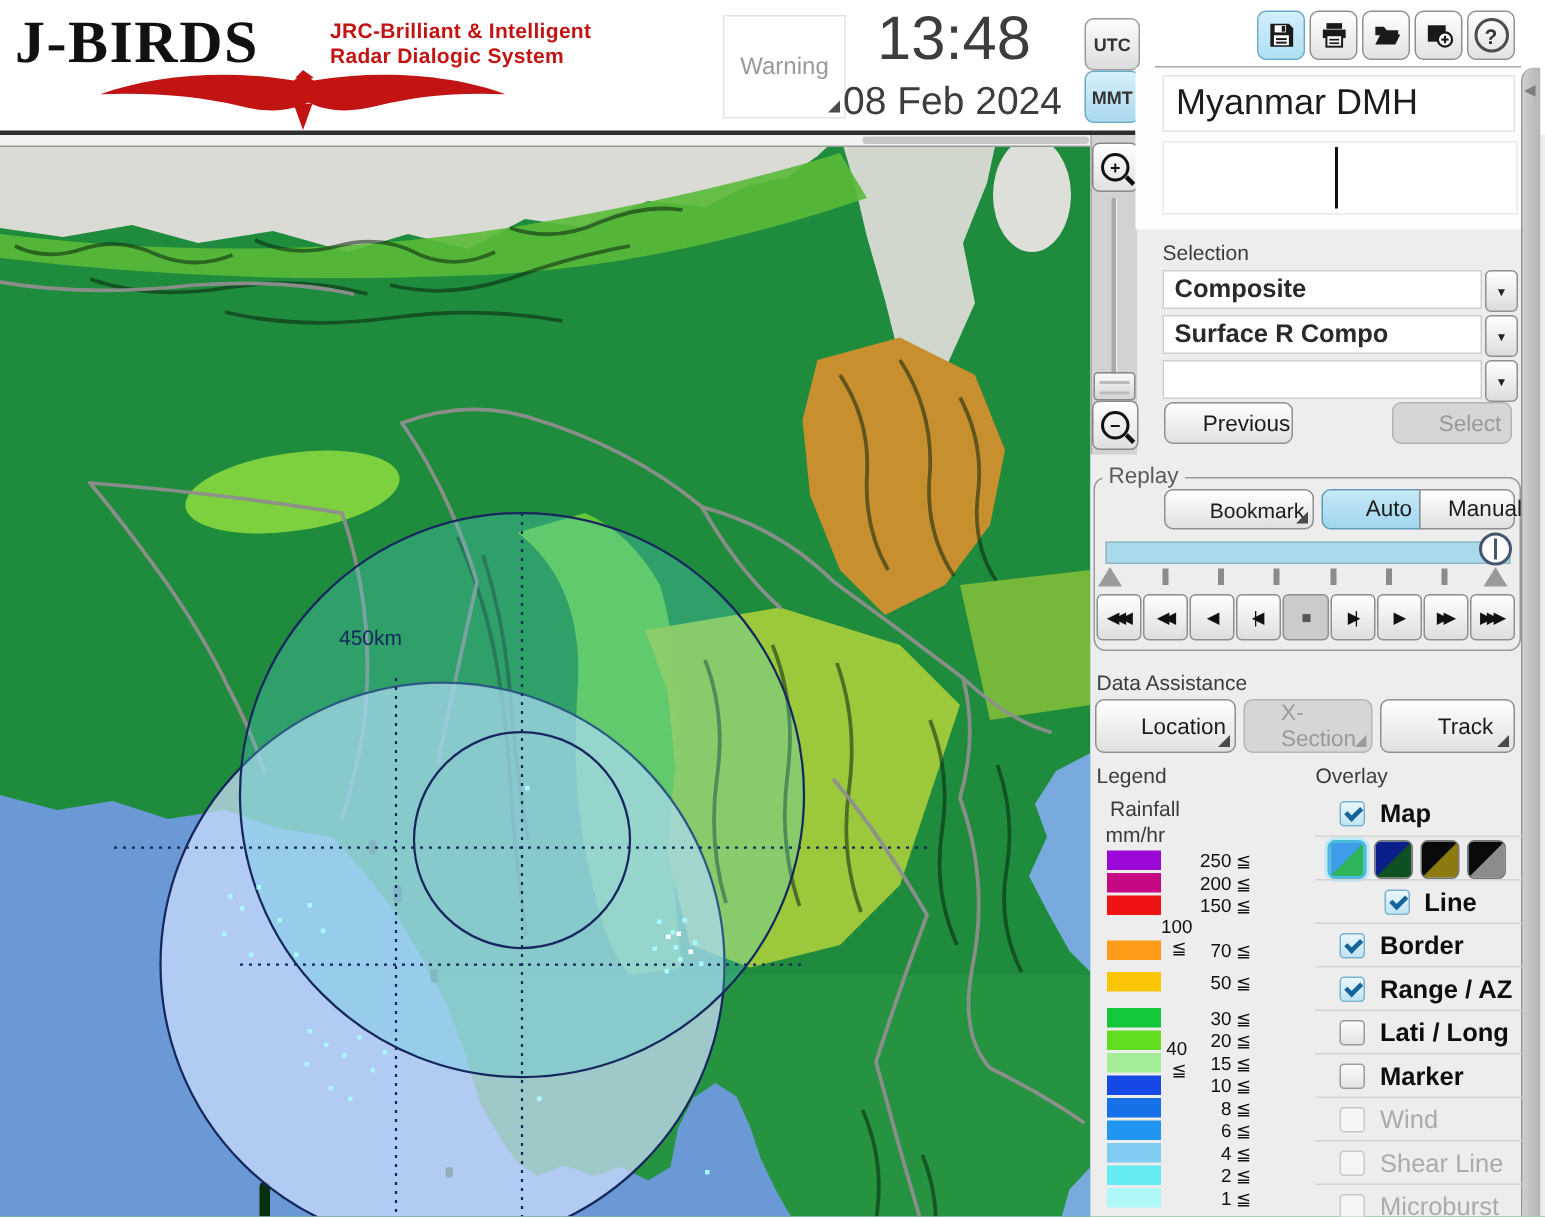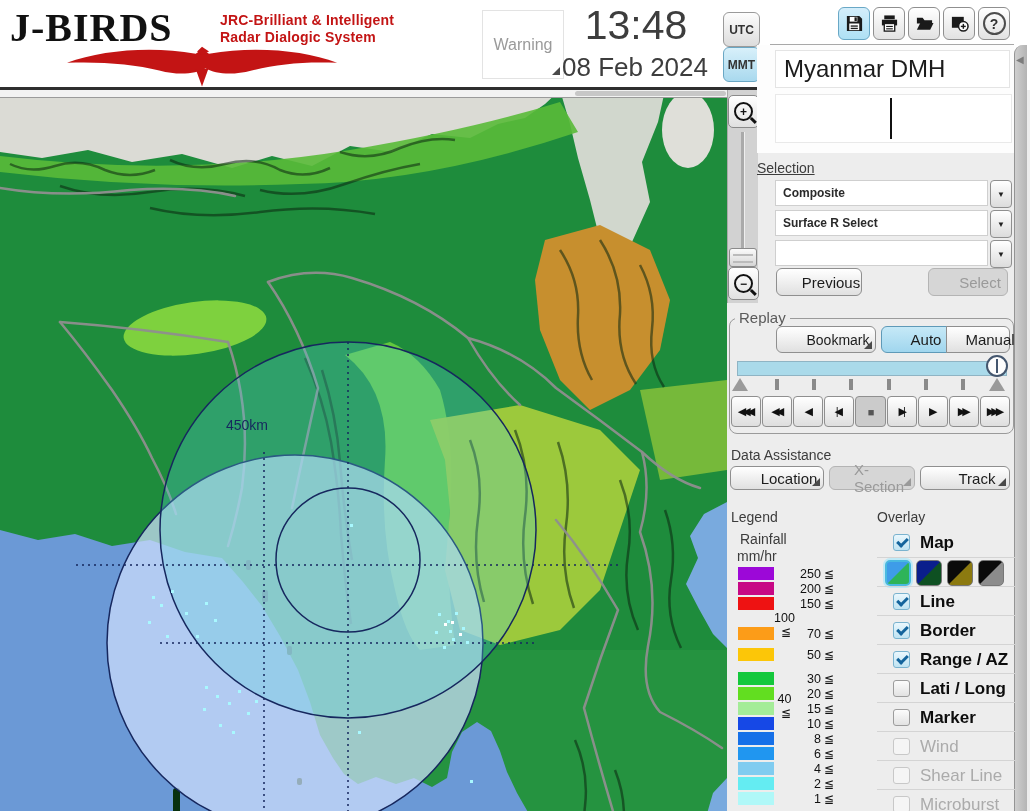--- a/index.html
+++ b/index.html
@@ -54,21 +54,21 @@
   .panel-top-white{left:757px;top:45px;width:257px;height:108px;background:#fdfdfd;}
   .panel-sep{left:770px;top:44px;width:244px;height:1px;background:#a8a8a8;}
   .grip{left:1014px;top:45px;width:12px;height:766px;background:linear-gradient(90deg,#cfcfcf,#b4b4b4);
         border-left:1px solid #949494;border-top-left-radius:9px;}
   .grip-arrow{left:1016px;top:54px;font-size:10px;color:#7d7d7d;}
   .station-box{left:775px;top:50px;width:235px;height:38px;background:#fff;border:1px solid #e4e4e4;
                font-size:24px;color:#1c1c1c;display:flex;align-items:center;padding-left:8px;box-sizing:border-box;}
   .cursor-box{left:775px;top:94px;width:235px;height:47px;background:#fff;border:1px solid #e9e9e9;}
   .cursor-line{left:890px;top:98px;width:2px;height:41px;background:#111;}
   .sec-label{font-size:14px;color:#3c3c3c;}
-  .combo-field{left:775px;width:213px;height:26px;background:#fff;border:1px solid #cfcfcf;font-size:12px;
+  .combo-field{left:775px;width:213px;height:26px;background:#fff;border:1px solid #cfcfcf;font-size:17px;
                font-weight:bold;color:#2a2a2a;display:flex;align-items:center;padding-left:7px;box-sizing:border-box;}
   .combo-arrow{left:990px;width:20px;height:26px;border:1px solid #8f8f8f;border-radius:4px;
                background:linear-gradient(#fff,#dcdcdc);font-size:8px;color:#222;
                display:flex;align-items:center;justify-content:center;}
   .btn{border:1px solid #8f8f8f;border-radius:6px;background:linear-gradient(#ffffff,#e0e0e0);
        font-size:15px;color:#1c1c1c;display:flex;align-items:center;justify-content:center;box-sizing:border-box;padding-left:24px;}
   .btn-disabled{background:#d6d6d6;color:#9a9a9a;border-color:#b4b4b4;}
   .prev-btn{left:776px;top:268px;width:86px;height:28px;}
   .select-btn{left:928px;top:268px;width:80px;height:28px;}
   
@@ -84,21 +84,21 @@
   .slider-handle::after{content:"";position:absolute;left:8px;top:2px;width:2px;height:14px;background:#44566e;}
   .tri-up{width:0;height:0;border-left:8px solid transparent;border-right:8px solid transparent;
           border-bottom:13px solid #9a9a9a;}
   .tick{top:379px;width:4px;height:11px;background:#8a8a8a;}
   .pb-row{left:731px;top:396px;width:280px;height:31px;display:flex;}
   .pb-btn{flex:1;margin-right:1px;border:1px solid #8f8f8f;border-radius:4px;
           background:linear-gradient(#ffffff,#dedede);font-size:11px;color:#111;letter-spacing:-4px;
           display:flex;align-items:center;justify-content:center;padding-right:3px;box-sizing:border-box;}
   .pb-btn.pressed{background:#cbcbcb;color:#555;}
   
-  .da-btn{top:466px;height:24px;font-size:15px;}
+  .da-btn{top:466px;height:36px;font-size:15px;}
   .loc-btn{left:730px;width:94px;} .xsec-btn{left:829px;width:86px;} .trk-btn{left:920px;width:90px;}
   
   .legend-title{font-size:14px;color:#3c3c3c;}
   .legend-row{left:738px;width:96px;height:15px;display:flex;align-items:center;}
   .chip{width:36px;height:13px;}
   .lv{flex:1;text-align:right;font-size:12.5px;color:#111;padding-right:3px;}
   .lte{font-size:12px;color:#111;}
   
   .ov-row{left:877px;width:137px;height:29px;display:flex;align-items:center;}
   .ov-sep{left:877px;width:138px;height:1px;background:#d4d4d4;}
@@ -302,26 +302,26 @@
 
 <div class="abs panel-top-white"></div>
 <div class="abs panel-sep"></div>
 <div class="abs grip"></div>
 <div class="abs grip-arrow">◀</div>
 
 <div class="abs station-box">Myanmar DMH</div>
 <div class="abs cursor-box"></div>
 <div class="abs cursor-line"></div>
 
-<div class="abs sec-label" style="left:757px;top:160px;text-decoration:underline;">Selection</div>
+<div class="abs sec-label" style="left:775px;top:160px;">Selection</div>
 <div class="abs combo-field" style="top:180px;">Composite</div>
 <div class="abs combo-arrow" style="top:180px;">
     <span>▼</span>
   </div>
-<div class="abs combo-field" style="top:210px;">Surface R Select</div>
+<div class="abs combo-field" style="top:210px;">Surface R Compo</div>
 <div class="abs combo-arrow" style="top:210px;">
     <span>▼</span>
   </div>
 <div class="abs combo-field" style="top:240px;"></div>
 <div class="abs combo-arrow" style="top:240px;">
     <span>▼</span>
   </div>
 <div class="abs btn prev-btn">Previous</div>
 <div class="abs btn select-btn btn-disabled">Select</div>
 
@@ -452,21 +452,21 @@
 </div>
 <div class="abs ov-sep" style="top:557px;"></div>
 <div class="abs swatch-row">
   <span class="swatch selected" style="background: linear-gradient(135deg, rgb(62, 156, 232) 49%, rgb(46, 180, 88) 51%);"></span>
   <span class="swatch" style="background: linear-gradient(135deg, rgb(10, 30, 140) 49%, rgb(14, 80, 34) 51%);"></span>
   <span class="swatch" style="background: linear-gradient(135deg, rgb(10, 10, 10) 49%, rgb(140, 122, 16) 51%);"></span>
   <span class="swatch" style="background: linear-gradient(135deg, rgb(10, 10, 10) 49%, rgb(140, 140, 140) 51%);"></span>
 </div>
 <div class="abs ov-sep" style="top:586px;"></div>
 <div id="overlay-rows">
-    <div class="abs ov-row checked" style="top: 587px;">
+    <div class="abs ov-row checked" style="top: 587px; justify-content: center;">
       <span class="cb">
         <span class="mark"></span>
       </span>
       <span class="ov-label">Line</span>
     </div>
     <div class="abs ov-sep" style="top: 615px;"></div>
     <div class="abs ov-row checked" style="top: 616px;">
       <span class="cb">
         <span class="mark"></span>
       </span>

